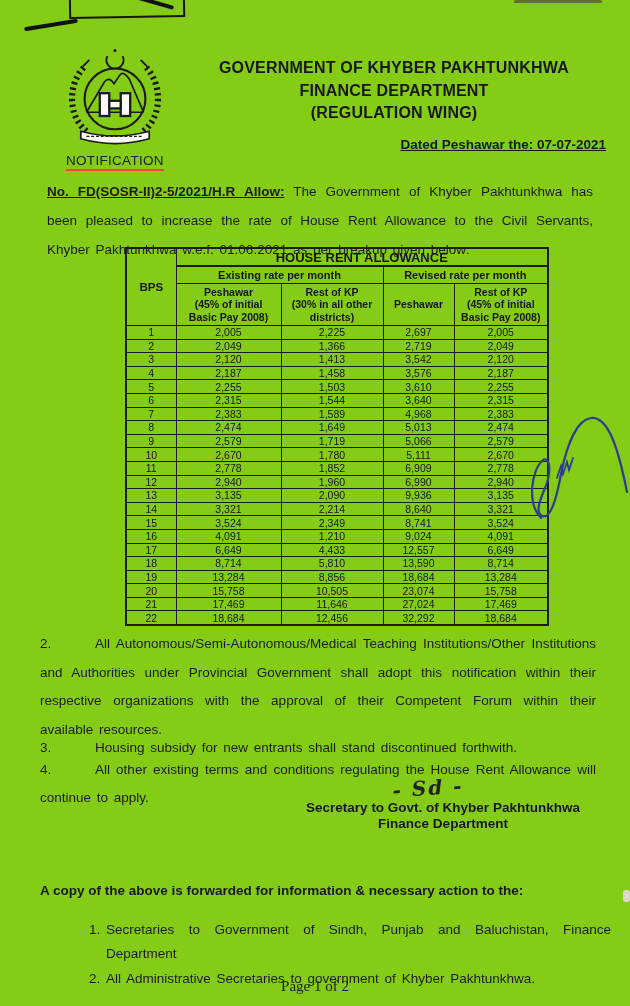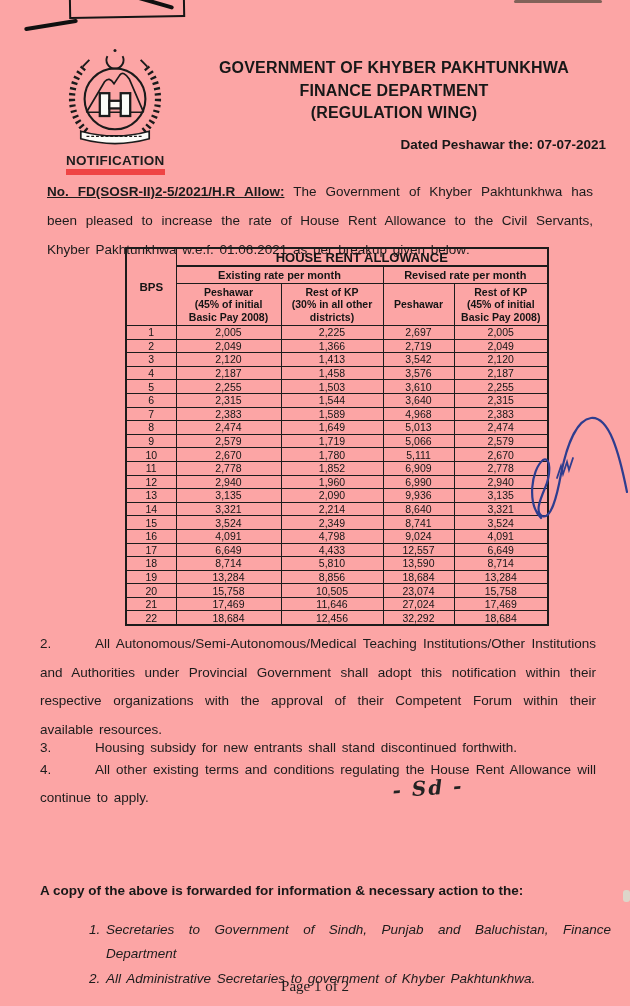--- a/index.html
+++ b/index.html
@@ -1,20 +1,20 @@
 <!DOCTYPE html>
 <html><head>
 <meta charset="utf-8">
 <style>
   html,body{margin:0;padding:0;background:#e8e6e1;}
   .page{
     position:relative;
     width:630px;height:1006px;
     margin:0 auto;
-    background:#fca5a5;
+    background:#84cc16;
     overflow:hidden;
     font-family:"Liberation Sans","DejaVu Sans",sans-serif;
     color:#1d1d1d;
   }
   
   .artifact-box{
     position:absolute;left:69px;top:-8px;width:112px;height:22px;
     border:2px solid #151515;background:transparent;transform:rotate(-1deg);
   }
   .artifact-box-line{
@@ -35,26 +35,26 @@
   }
   
   .emblem{position:absolute;left:58px;top:42px;width:114px;height:110px;}
   .org-block{
     position:absolute;left:178px;top:57px;width:432px;
     text-align:center;font-weight:bold;font-size:16px;line-height:22.5px;
     letter-spacing:.2px;color:#181818;
   }
   .date-line1{
     position:absolute;right:24px;top:137px;width:300px;
-    text-align:right;font-weight:bold;font-size:13.5px;color:#181818;
+    text-align:right;font-weight:bold;font-size:13.5px;color:#181818;text-decoration:underline;
   }
   .notification{
     position:absolute;left:66px;top:153px;
-    font-weight:bold;font-size:13.5px;letter-spacing:.3px;
-    border-bottom:6px solid #ef4444;padding-bottom:1px;
+    font-weight:normal;font-size:13.5px;letter-spacing:.3px;
+    border-bottom:2px solid #ef4444;padding-bottom:1px;
   }
   
   .para{font-size:13.5px;line-height:29px;text-align:justify;word-spacing:2px;color:#1c1c1c;}
   .para1{position:absolute;left:47px;top:177px;width:546px;}
   .para1 .ref{font-weight:bold;text-decoration:underline;}
   .numbered{position:absolute;left:40px;width:556px;}
   .numbered .num{display:inline-block;width:55px;word-spacing:normal;}
   .para2{top:630px;line-height:28.5px;}
   .para3{top:733px;text-align:left;}
   .para4{top:756px;line-height:28px;}
@@ -96,21 +96,21 @@
   .endst-right sup{font-size:9px;vertical-align:super;}
   
   .copy-heading{
     position:absolute;left:40px;top:883px;width:560px;
     font-weight:bold;font-size:13.5px;color:#181818;
   }
   .copy-list{
     position:absolute;left:86px;top:918px;width:505px;margin:0;padding-left:20px;
     font-size:13.5px;line-height:24px;text-align:justify;word-spacing:2px;color:#1c1c1c;
   }
-  .copy-list li{margin-bottom:1px;font-style:italic;}
+  .copy-list li{margin-bottom:1px;}
   
   .page-footer{
     position:absolute;left:0;top:978px;width:100%;text-align:center;
     font-family:"Liberation Serif","DejaVu Serif",serif;font-size:15px;color:#1c1c1c;
   }
 </style>
 </head>
 <body>
 
 <div class="page">
@@ -282,21 +282,21 @@
         <tr>
           <td>15</td>
           <td>3,524</td>
           <td>2,349</td>
           <td>8,741</td>
           <td>3,524</td>
         </tr>
         <tr>
           <td>16</td>
           <td>4,091</td>
-          <td>4,798</td>
+          <td>1,210</td>
           <td>9,024</td>
           <td>4,091</td>
         </tr>
         <tr>
           <td>17</td>
           <td>6,649</td>
           <td>4,433</td>
           <td>12,557</td>
           <td>6,649</td>
         </tr>
@@ -343,20 +343,24 @@
       <path d="M 26,118 C 12,104 16,70 28,60 C 36,56 36,74 30,88 C 25,100 20,112 27,116 C 36,120 42,96 46,74 C 52,44 62,20 76,18 C 94,16 104,52 112,92"></path>
       <path d="M 42,78 L 46,66 L 48,74 L 52,62 L 54,70 L 58,58" stroke-width="1.8"></path>
     </g>
   </svg>
 
   <div class="para numbered para2"><span class="num">2.</span><span>All Autonomous/Semi-Autonomous/Medical Teaching Institutions/Other Institutions and Authorities under Provincial Government shall adopt this notification within their respective organizations with the approval of their Competent Forum within their available resources.</span></div>
   <div class="para numbered para3"><span class="num">3.</span><span>Housing subsidy for new entrants shall stand discontinued forthwith.</span></div>
   <div class="para numbered para4"><span class="num">4.</span><span>All other existing terms and conditions regulating the House Rent Allowance will continue to apply.</span></div>
 
   <div class="sig-sd">- Sd -</div>
+  <div class="sig-block">
+    <div>Secretary to Govt. of Khyber Pakhtunkhwa</div>
+    <div>Finance Department</div>
+  </div>
 
 
   <div class="copy-heading">A copy of the above is forwarded for information &amp; necessary action to the:</div>
   <ol class="copy-list">
       <li>Secretaries to Government of Sindh, Punjab and Baluchistan, Finance Department</li>
       <li>All Administrative Secretaries to government of Khyber Pakhtunkhwa.</li>
     </ol>
 
   <div class="page-footer">Page 1 of 2</div>
 

